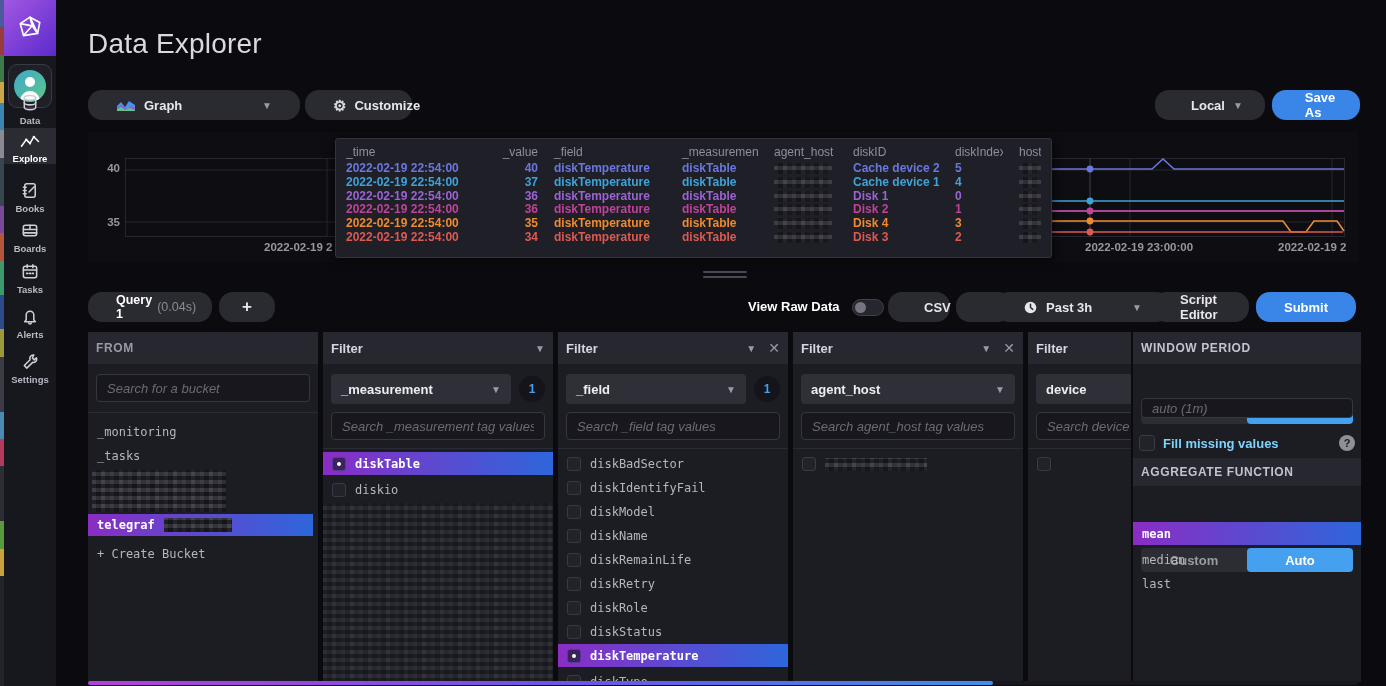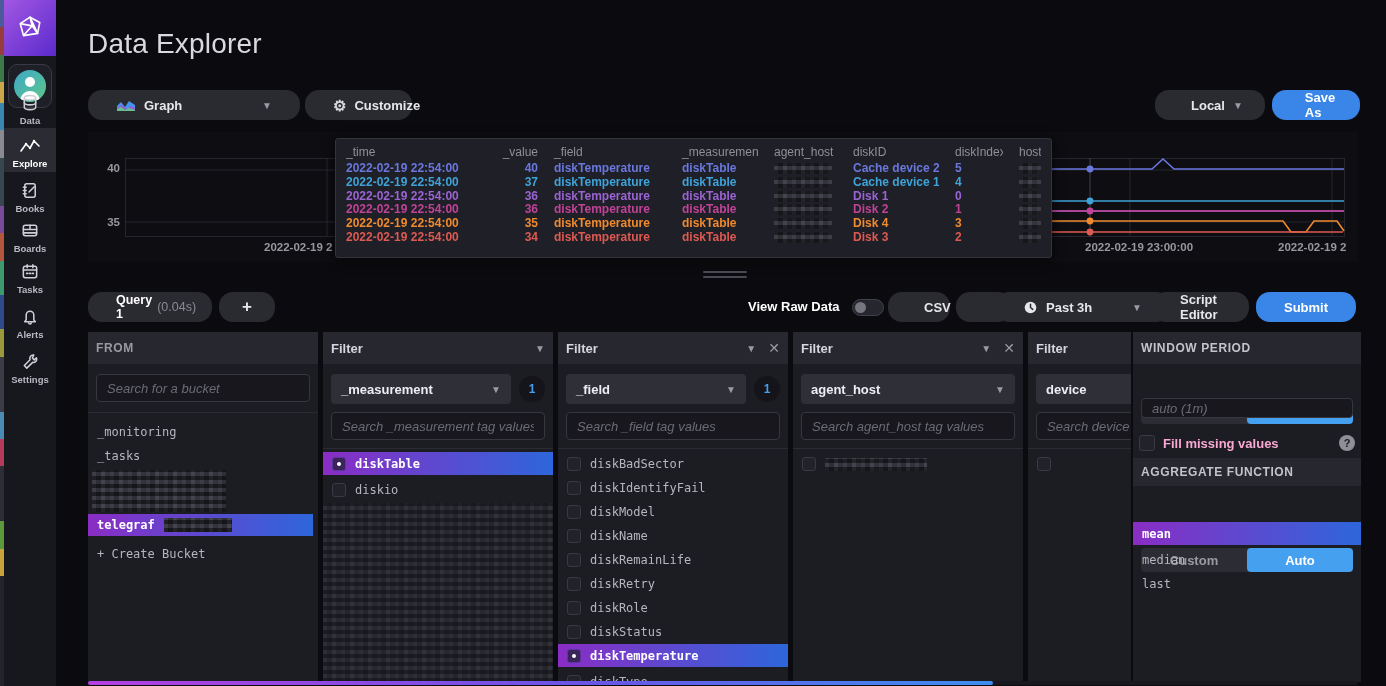--- a/index.html
+++ b/index.html
@@ -84,21 +84,21 @@
 
   <div class="abs navitem" style="left:0;top:88px;height:38px">
     <svg width="20" height="20" viewBox="0 0 20 20" class="icn">
       <ellipse cx="10" cy="5" rx="6" ry="2.4"></ellipse>
       <path d="M4 5v10c0 1.4 2.7 2.5 6 2.5s6-1.1 6-2.5V5"></path>
       <path d="M4 10c0 1.4 2.7 2.5 6 2.5s6-1.1 6-2.5"></path>
     </svg>
     <span>Data</span>
   </div>
 
-  <div class="abs navitem active" style="left:0;top:128px;height:44px;justify-content:center">
+  <div class="abs navitem active" style="left:0;top:128px;height:36px;justify-content:center">
     <svg width="22" height="18" viewBox="0 0 22 18" class="icn">
       <polyline points="2,14 7,7 11,11 15,4 20,9"></polyline>
       <circle cx="7" cy="7" r="1.2" fill="#fff" stroke="none"></circle>
       <circle cx="11" cy="11" r="1.2" fill="#fff" stroke="none"></circle>
       <circle cx="15" cy="4" r="1.2" fill="#fff" stroke="none"></circle>
     </svg>
     <span>Explore</span>
   </div>
 
   <div class="abs navitem" style="left:0;top:176px;height:38px">
@@ -485,21 +485,21 @@
     </div>
   <div class="abs seg" style="left:8px;top:36px;width:212px;height:24px">
     <div class="half">Custom</div>
     <div class="half on">Auto</div>
   </div>
   <div class="abs search" style="left:8px;top:66px;width:212px;height:20px">
     <input type="text" placeholder="auto (1m)" style="">
   </div>
   <div class="abs" style="left:6px;top:99px;width:216px;height:24px;display:flex;align-items:center;gap:8px">
     <span class="cb" style="width:16px;height:16px"></span>
-    <span style="font-size:13px;font-weight:bold;color:#f9a8d4">Fill missing values</span>
+    <span style="font-size:13px;font-weight:bold;color:#7dd3fc">Fill missing values</span>
     <span class="help" style="margin-left:auto">?</span>
   </div>
   <div class="abs phead sub" style="left:0;top:126px;width:228px;color:#c3c3cd;height:28px">
       <span>AGGREGATE FUNCTION</span>
     </div>
   <div class="abs seg" style="left:8px;top:160px;width:212px;height:24px">
     <div class="half">Custom</div>
     <div class="half on">Auto</div>
   </div>
   <div class="abs litem sel" style="left:0;top:190px;width:228px;height:23px">

